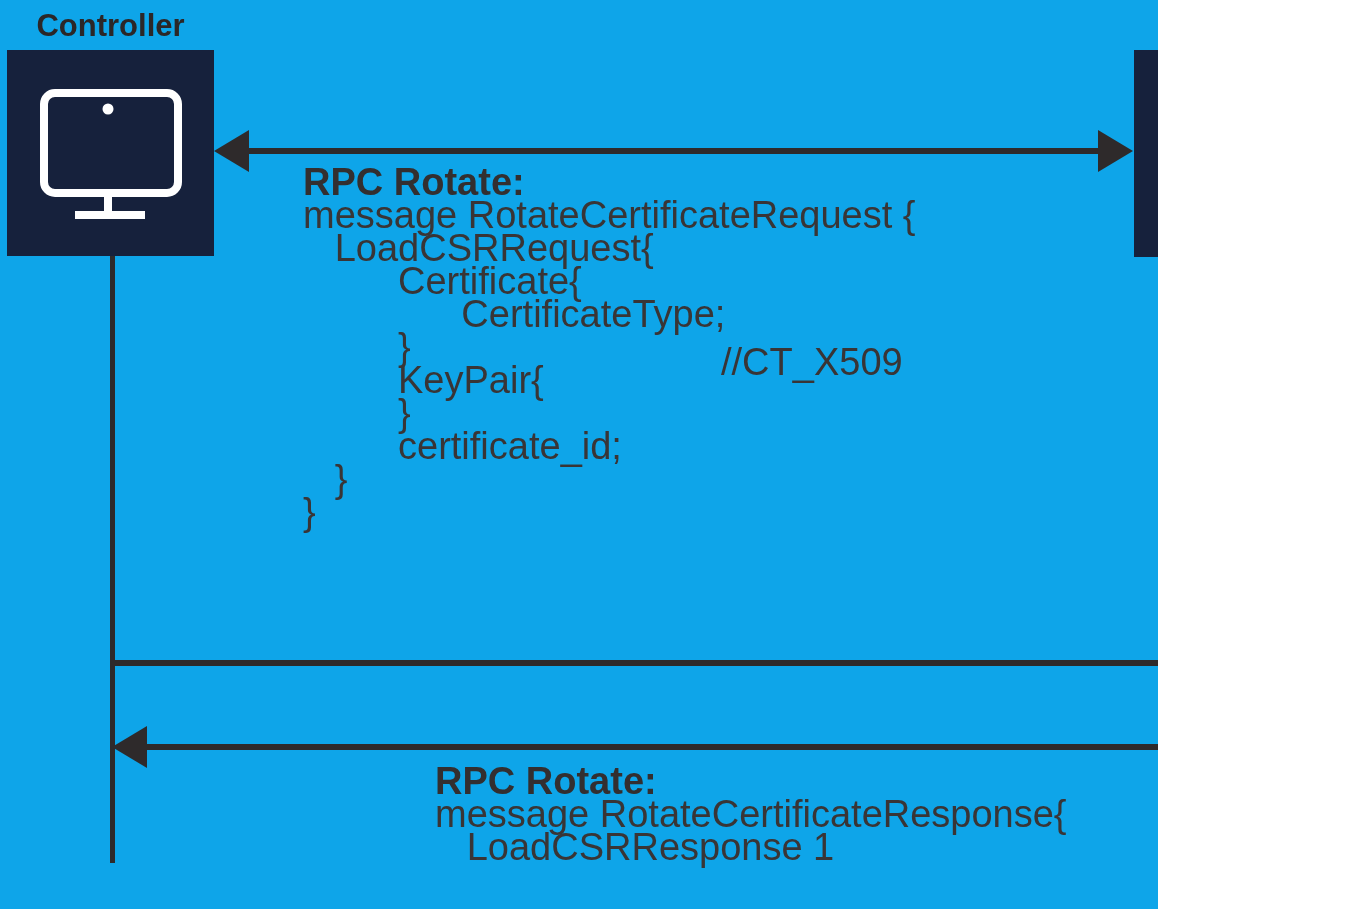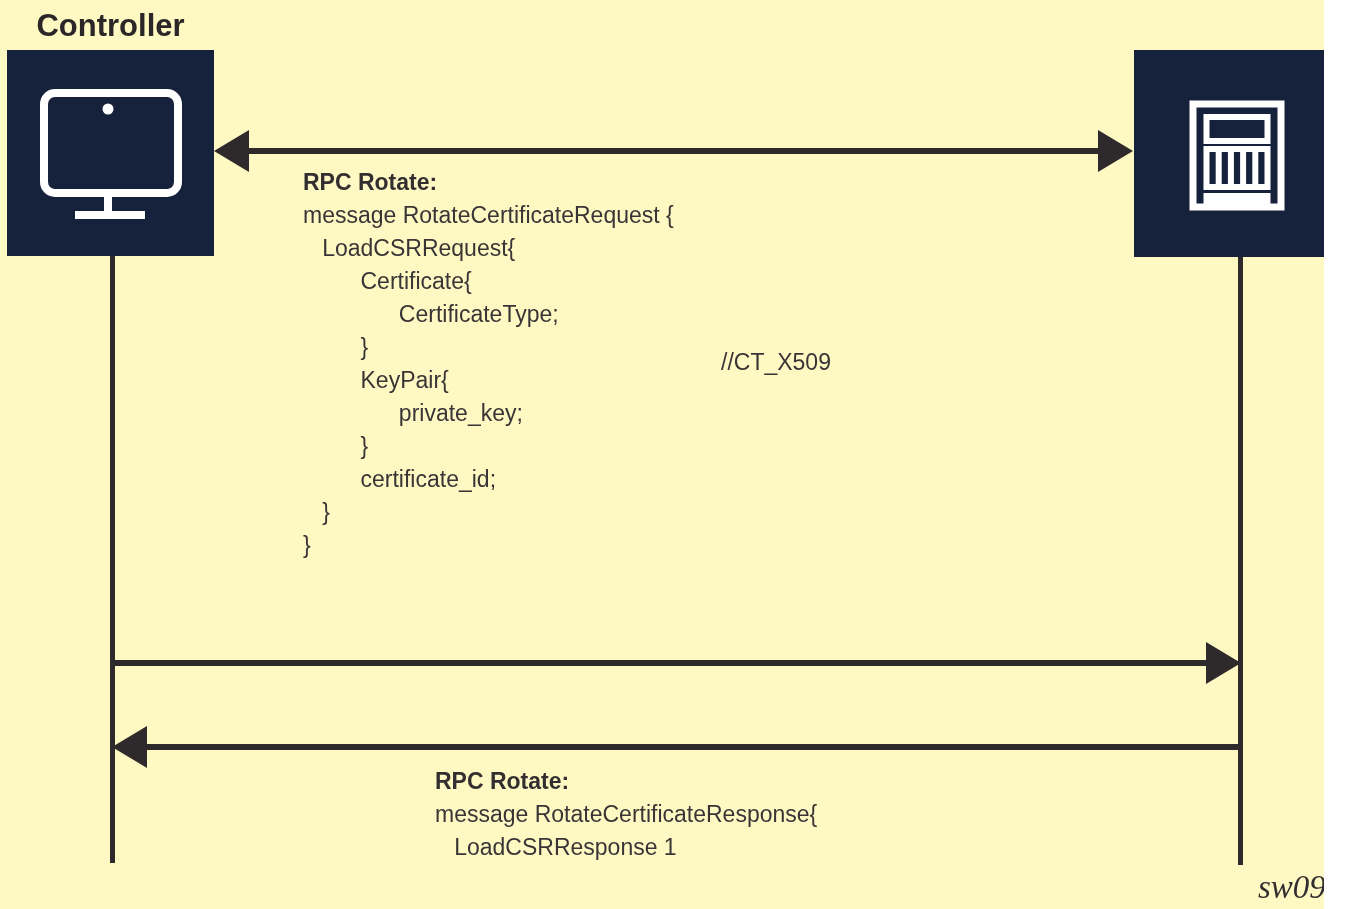--- a/index.html
+++ b/index.html
@@ -1,20 +1,20 @@
 <!DOCTYPE html>
 <html><head>
 <meta charset="utf-8">
 <style>
   html, body { margin: 0; padding: 0; background: #ffffff; }
   .canvas {
     position: relative;
-    width: 1324px;
+    width: 1158px;
     height: 909px;
-    background: #fef9c3;
+    background: #0ea5e9;
     overflow: hidden;
     font-family: "Liberation Sans", sans-serif;
     color: #393536;
   }
   .actor-title {
     position: absolute;
     top: 8px;
     font-weight: bold;
     font-size: 31px;
     line-height: 36px;
@@ -32,21 +32,21 @@
   .actor-box.right { left: 1134px; top: 50px; width: 206px; height: 207px; }
   .actor-box svg { position: absolute; left: 0; top: 0; }
   .overlay {
     position: absolute;
     left: 0; top: 0;
     width: 1347px; height: 909px;
     pointer-events: none;
   }
   .code {
     position: absolute;
-    font-size: 23px;
+    font-size: 38px;
     line-height: 33px;
     letter-spacing: 0;
   }
   .code.request  { left: 303px; top: 166px; }
   .code.response { left: 435px; top: 765px; }
   .code-line { position: relative; white-space: pre; }
   .code-line.heading { font-weight: bold; color: #332f30; }
   .code-line .cmt { position: absolute; left: 418px; top: 0; white-space: pre; margin-top: 48px; }
   .figure-id {
     position: absolute;
@@ -115,21 +115,20 @@
   </svg>
 
   <div class="code request">
     <div class="code-line heading">RPC Rotate:</div>
     <div class="code-line">message RotateCertificateRequest {</div>
     <div class="code-line">   LoadCSRRequest{</div>
     <div class="code-line">         Certificate{</div>
     <div class="code-line"><span>               CertificateType;</span><span class="cmt">//CT_X509</span></div>
     <div class="code-line">         }</div>
     <div class="code-line">         KeyPair{</div>
-    <div class="code-line">               private_key;</div>
     <div class="code-line">         }</div>
     <div class="code-line">         certificate_id;</div>
     <div class="code-line">   }</div>
     <div class="code-line">}</div>
   </div>
 
   <div class="code response">
     <div class="code-line heading">RPC Rotate:</div>
     <div class="code-line">message RotateCertificateResponse{</div>
     <div class="code-line">   LoadCSRResponse 1</div>

